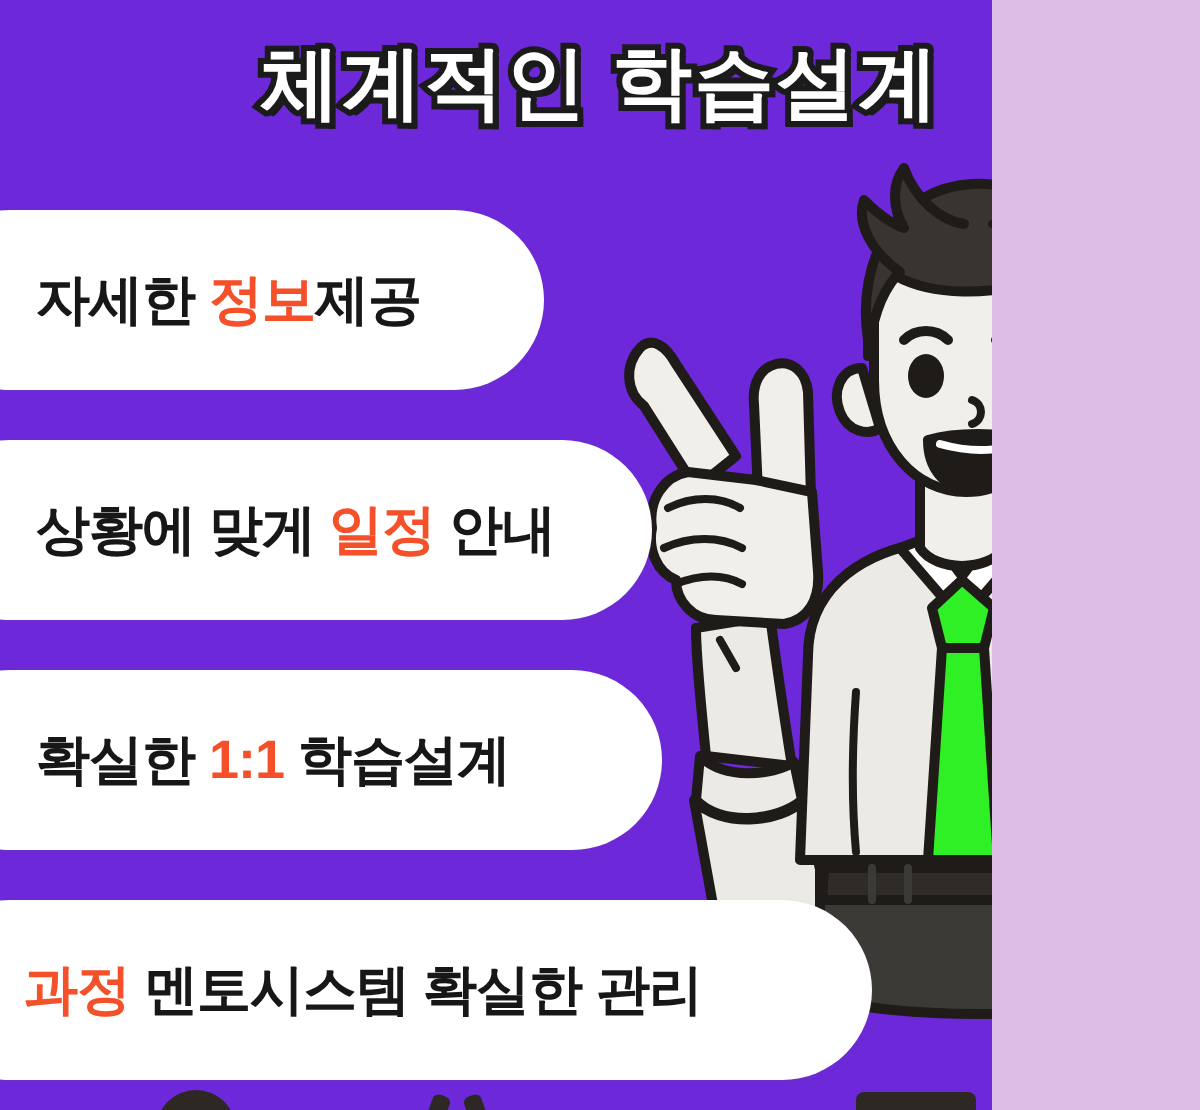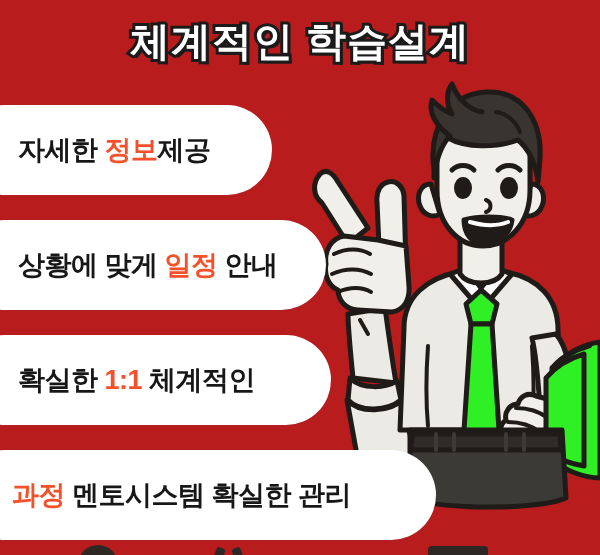--- a/index.html
+++ b/index.html
@@ -4,23 +4,23 @@
 <style>
   * { margin:0; padding:0; box-sizing:border-box; }
   html, body { width:600px; height:555px; overflow:hidden; }
   body {
     font-family: "Liberation Sans", "DejaVu Sans", sans-serif;
     background:#ddbde5;
     position:relative;
   }
   #stage {
     position:relative;
-    width:600px;
+    width:496px;
     height:555px;
-    background:#b91c1c;
+    background:#6d28d9;
     overflow:hidden;
   }
 
   
   #title {
     position:absolute;
     left:0; top:14px;
     width:600px;
     text-align:center;
     font-size:40px;
@@ -172,21 +172,21 @@
 
   <div class="pill" id="pill-1">
     <span class="pill-text"><span>자세한 </span><span class="hl">정보</span><span>제공</span></span>
   </div>
 
   <div class="pill" id="pill-2">
     <span class="pill-text"><span>상황에 맞게 </span><span class="hl">일정</span><span> 안내</span></span>
   </div>
 
   <div class="pill" id="pill-3">
-    <span class="pill-text"><span>확실한 </span><span class="hl">1:1</span><span> 체계적인</span></span>
+    <span class="pill-text"><span>확실한 </span><span class="hl">1:1</span><span> 학습설계</span></span>
   </div>
 
   <div class="pill" id="pill-4">
     <span class="pill-text"><span></span><span class="hl">과정</span><span> 멘토시스템 확실한 관리</span></span>
   </div>
 
   <div id="row5">
     <div class="r5" id="r5-circle"></div>
     <div class="r5" id="r5-v1"></div>
     <div class="r5" id="r5-v2"></div>

